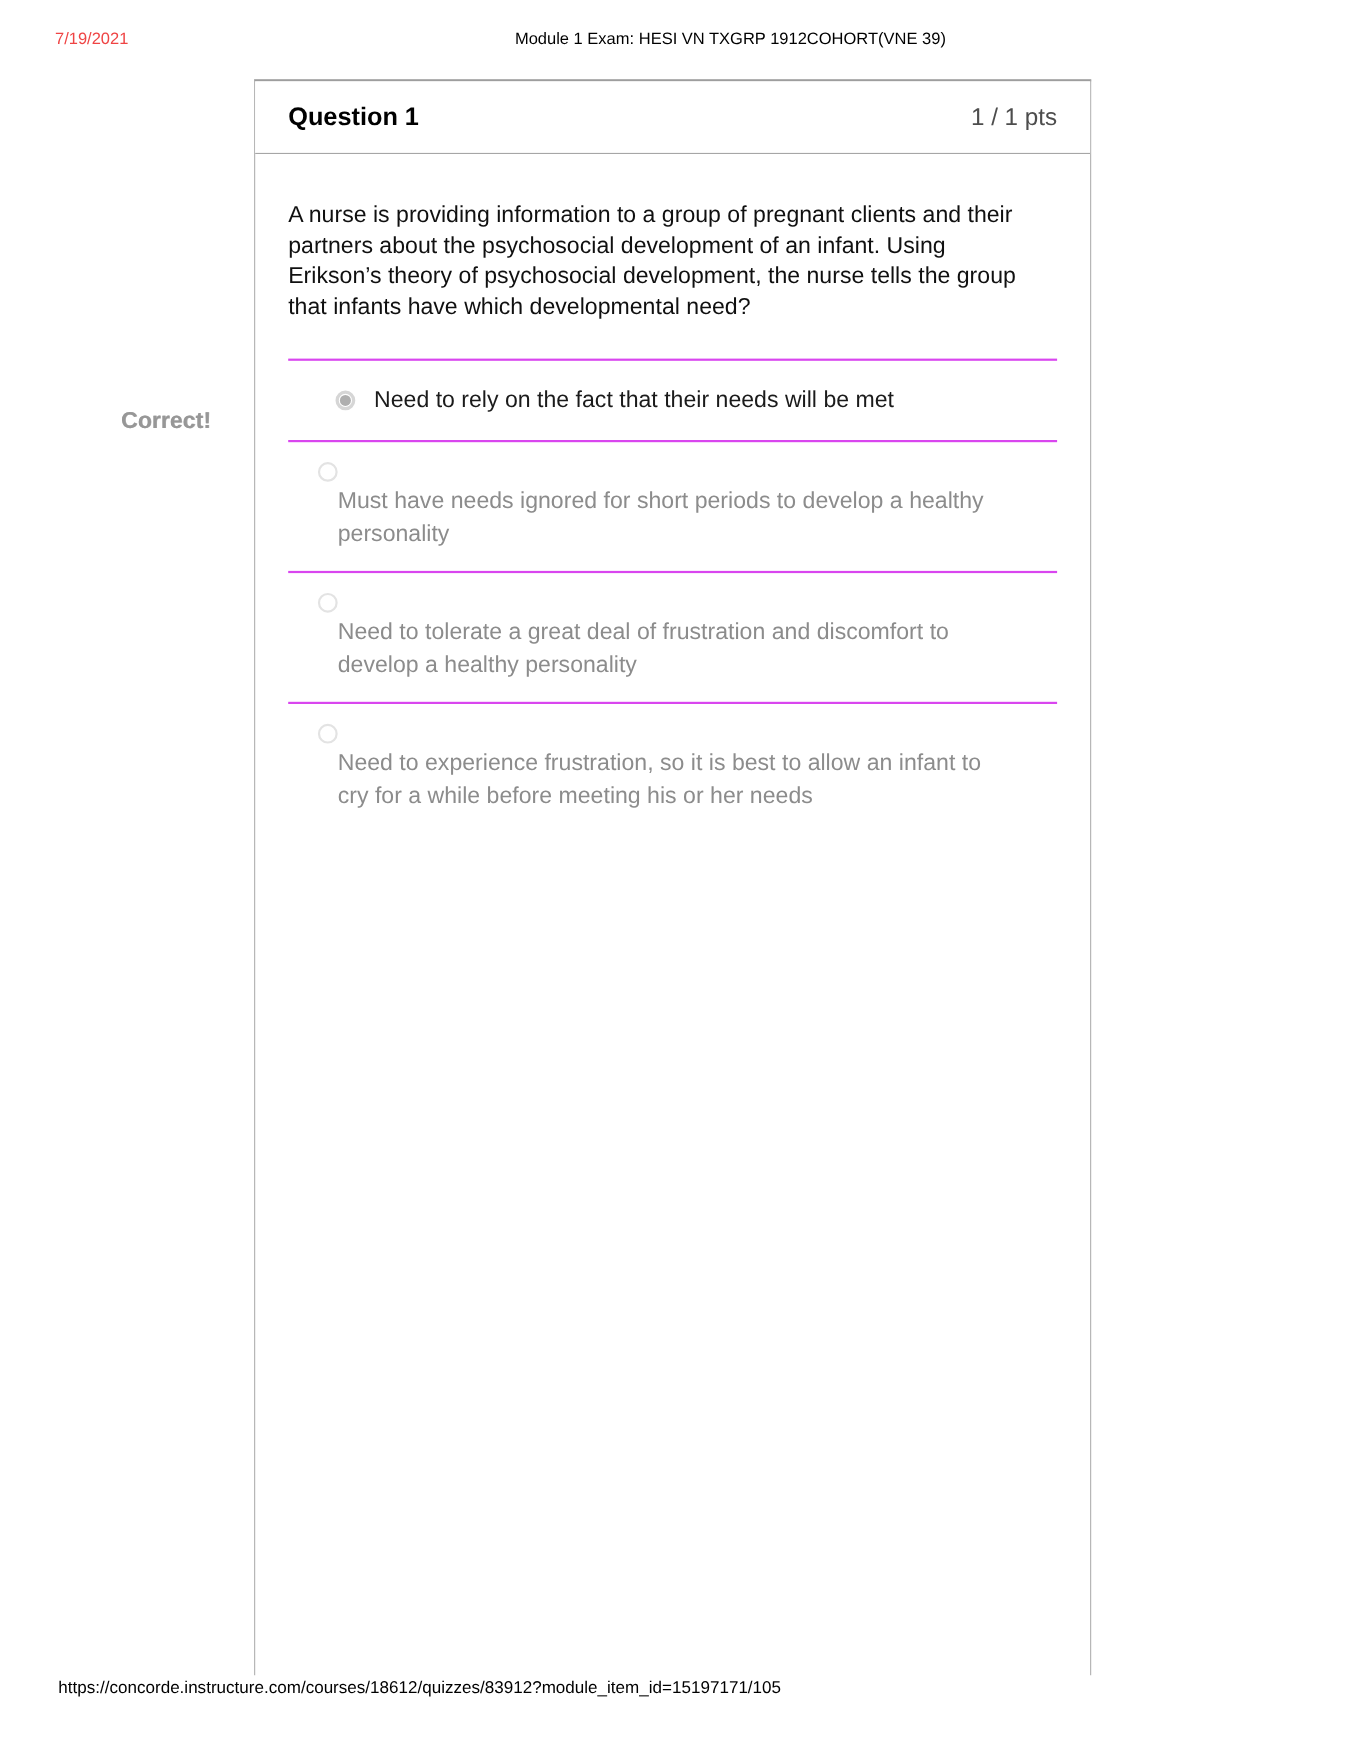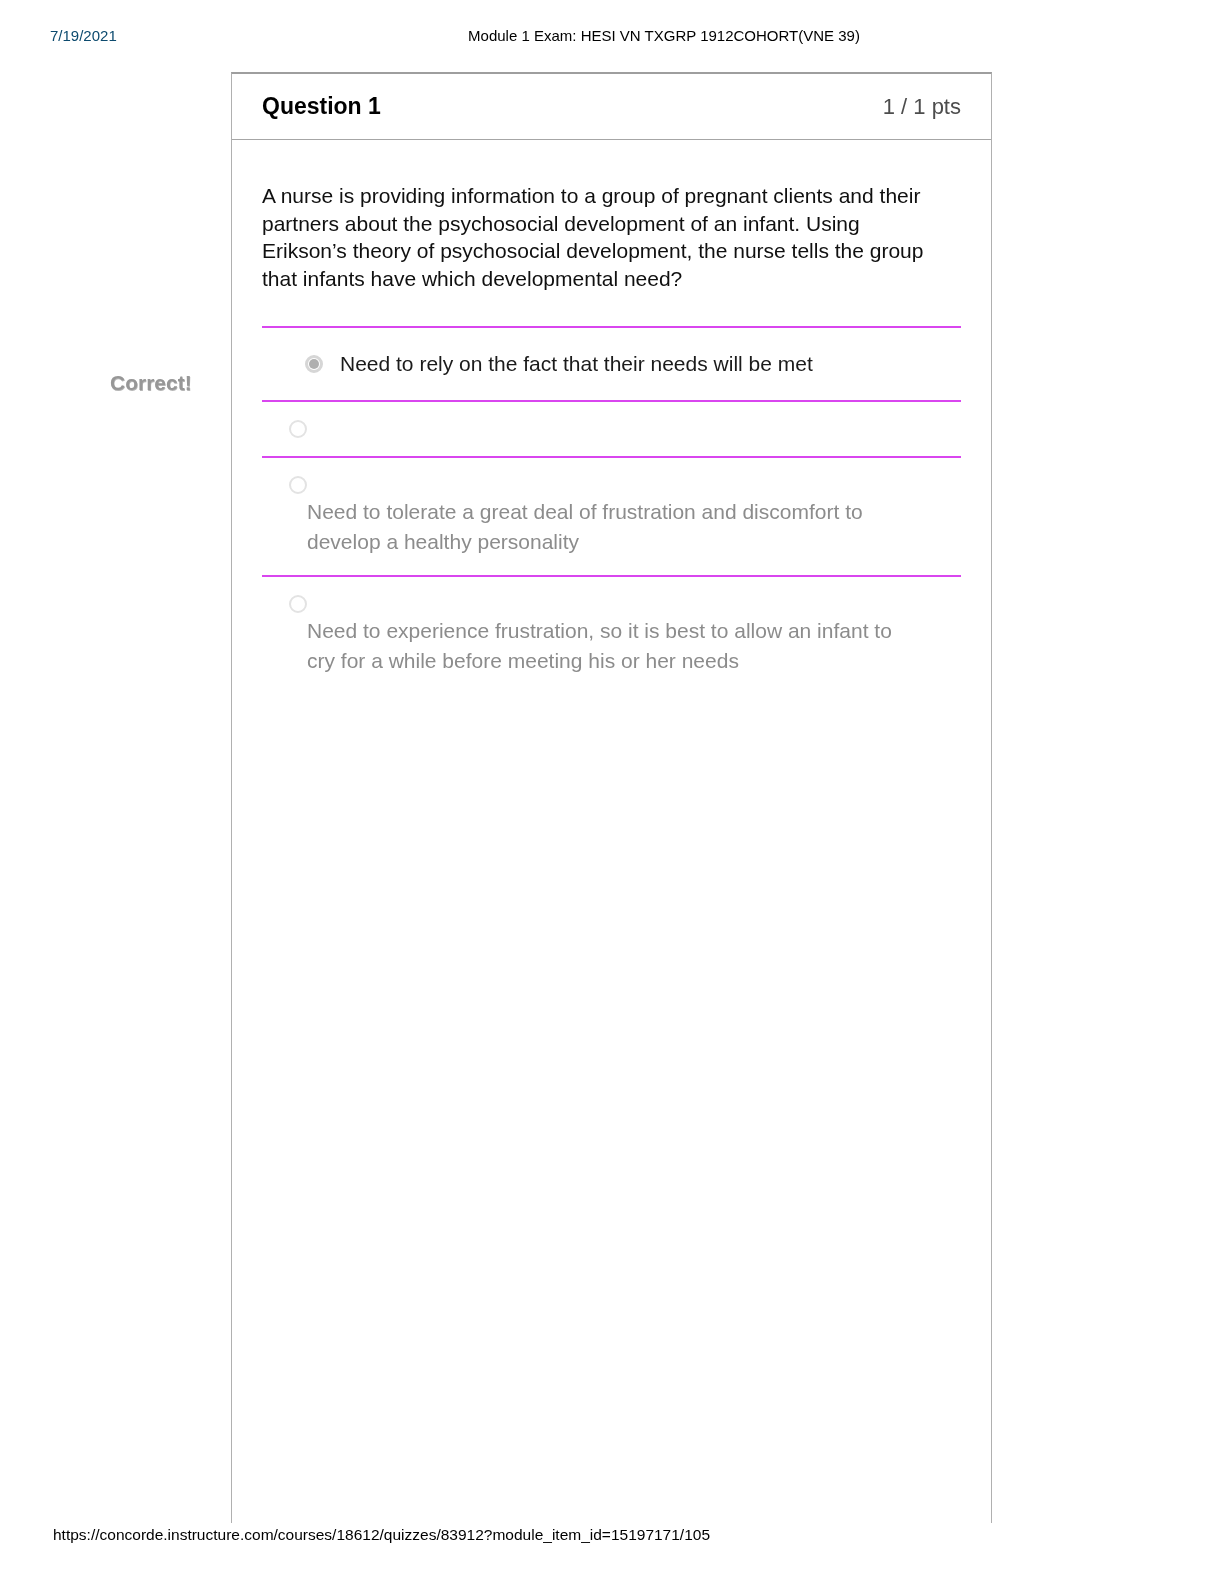--- a/index.html
+++ b/index.html
@@ -11,21 +11,21 @@
     width: 1224px;
     height: 1584px;
     background: #ffffff;
     overflow: hidden;
   }
 
   
   .print-header { position: absolute; top: 0; left: 0; right: 0; height: 60px; }
   .print-date {
     position: absolute; left: 50px; top: 27px;
-    font-size: 15px; color: #0c4a6e;
+    font-size: 15px; color: #ef4444;
   }
   .print-title {
     position: absolute; left: 50%; top: 27px;
     transform: translateX(-50%);
     margin-left: 52px;
     white-space: nowrap;
     font-size: 15px; color: #000000;
   }
 
   
@@ -140,20 +140,21 @@
 
       <div class="answers">
 
         <div class="answer selected">
           <span class="radio radio-selected"></span>
           <span class="answer-text">Need to rely on the fact that their needs will be met</span>
         </div>
 
         <div class="answer unselected">
           <span class="radio radio-empty"></span>
+          <div class="answer-text">Must have needs ignored for short periods to develop a healthy personality</div>
         </div>
 
         <div class="answer unselected">
           <span class="radio radio-empty"></span>
           <div class="answer-text">Need to tolerate a great deal of frustration and discomfort to develop a healthy personality</div>
         </div>
 
         <div class="answer unselected">
           <span class="radio radio-empty"></span>
           <div class="answer-text">Need to experience frustration, so it is best to allow an infant to cry for a while before meeting his or her needs</div>

